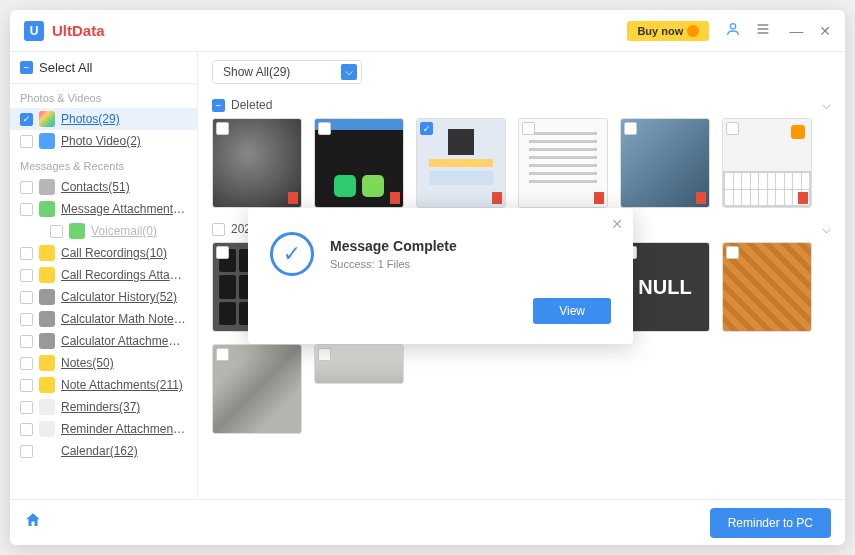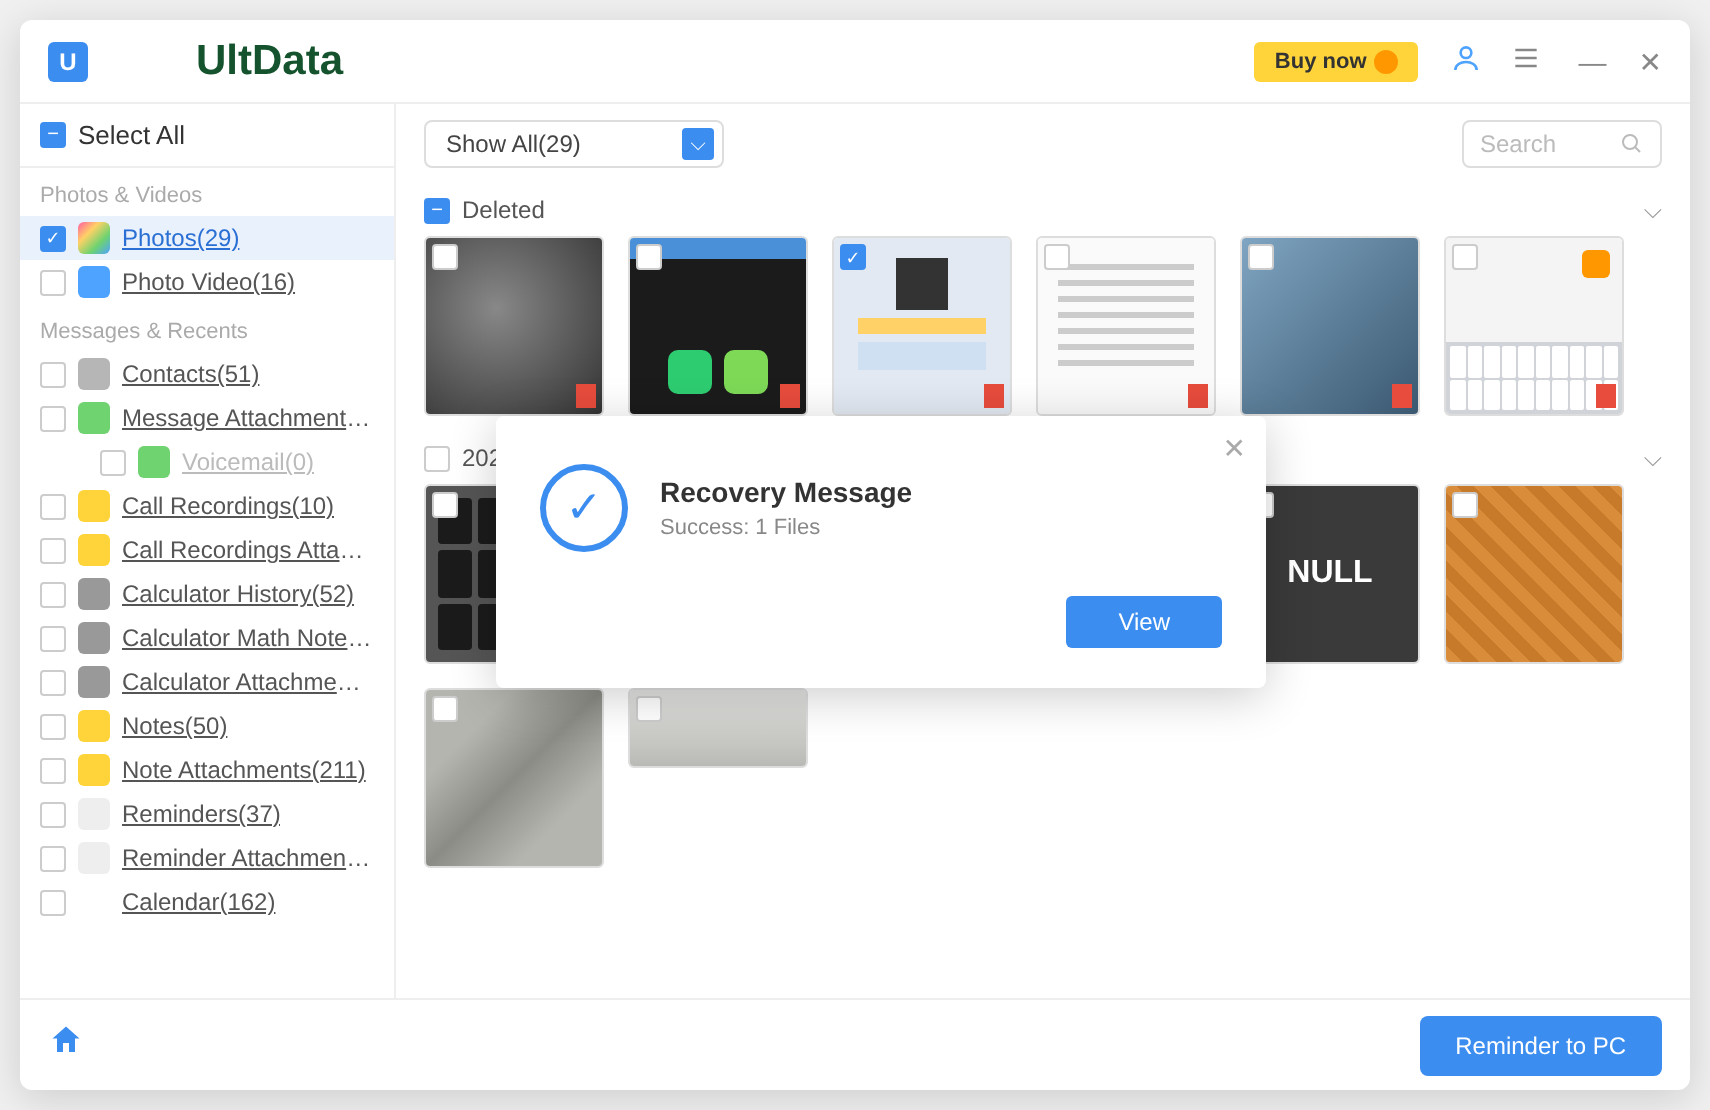--- a/index.html
+++ b/index.html
@@ -1,20 +1,20 @@
 <!DOCTYPE html>
 <html><head>
 <meta charset="utf-8">
 <style>
 * { box-sizing: border-box; margin: 0; padding: 0; font-family: -apple-system, BlinkMacSystemFont, "Segoe UI", Arial, sans-serif; }
 body { background: #f0f0f0; display: flex; justify-content: center; padding: 10px; }
 .window { width: 835px; height: 535px; background: #fff; border-radius: 6px; box-shadow: 0 4px 20px rgba(0,0,0,0.15); display: flex; flex-direction: column; overflow: hidden; position: relative; }
 .titlebar { height: 42px; display: flex; align-items: center; padding: 0 14px; border-bottom: 1px solid #eee; }
 .app-logo { width: 20px; height: 20px; background: #3b8df0; border-radius: 3px; display: flex; align-items: center; justify-content: center; color: #fff; font-weight: bold; font-size: 12px; margin-right: 8px; }
-.app-title { font-size: 21px; font-weight: 600; color: #14532d; flex: 1; margin-left: 46px; }
+.app-title { font-size: 15px; font-weight: 600; color: #ef4444; flex: 1; }
 .buy-now { background: #ffd43b; color: #333; font-size: 11px; font-weight: 600; padding: 4px 10px; border-radius: 3px; display: flex; align-items: center; gap: 4px; cursor: pointer; }
 .buy-now::after { content: ""; width: 12px; height: 12px; background: #ff9800; border-radius: 50%; display: inline-block; }
 .titlebar-icons { display: flex; gap: 14px; align-items: center; margin-left: 16px; color: #888; font-size: 15px; }
 .titlebar-icons span { cursor: pointer; }
 .win-controls { display: flex; gap: 16px; margin-left: 18px; color: #888; font-size: 14px; }
 .win-controls span { cursor: pointer; }
 
 .body { flex: 1; display: flex; overflow: hidden; }
 
 .sidebar { width: 188px; border-right: 1px solid #eee; display: flex; flex-direction: column; overflow-y: auto; font-size: 12px; }
@@ -104,21 +104,21 @@
       <div id="sidebar-sections">
           <div class="section-title">Photos &amp; Videos</div>
           <div class="sb-item active">
             <div class="chk">✓</div>
             <div class="ico" style="background: linear-gradient(135deg, rgb(255, 93, 162), rgb(255, 209, 102), rgb(111, 211, 111), rgb(77, 163, 255));"></div>
             <div class="txt">Photos(29)</div>
           </div>
           <div class="sb-item">
             <div class="chk"></div>
             <div class="ico" style="background: rgb(77, 163, 255);"></div>
-            <div class="txt">Photo Video(16)</div>
+            <div class="txt">Photo Video(2)</div>
           </div>
           <div class="section-title">Messages &amp; Recents</div>
           <div class="sb-item">
             <div class="chk"></div>
             <div class="ico" style="background: rgb(182, 182, 182);"></div>
             <div class="txt">Contacts(51)</div>
           </div>
           <div class="sb-item">
             <div class="chk"></div>
             <div class="ico" style="background: rgb(111, 211, 111);"></div>
@@ -182,27 +182,20 @@
         </div>
     </div>
 
     <div class="main">
       <div class="toolbar">
         <div class="dropdown">
           <span>Show All(29)</span>
           <span class="dd-arrow">⌵</span>
         </div>
         <div class="spacer"></div>
-        <div class="search">
-          <span style="color:#bbb">Search</span>
-          <svg width="12" height="12" viewBox="0 0 24 24" fill="none" stroke="#bbb" stroke-width="2">
-              <circle cx="10" cy="10" r="7"></circle>
-              <path d="m20 20-5-5"></path>
-            </svg>
-        </div>
       </div>
       <div class="content" id="content">
           <div class="group-header">
             <div class="chk">−</div>
             <span>Deleted</span>
             <span class="chev">⌵</span>
           </div>
           <div class="grid">
             <div class="thumb">
               <div class="tc" style="background: radial-gradient(circle at 40% 40%, rgb(136, 136, 136), rgb(51, 51, 51));"></div>
@@ -317,21 +310,21 @@
               </div>
               <div class="tchk"></div>
             </div>
             <div class="thumb">
               <div class="tc" style="background: rgb(44, 122, 176);">
                 <div style="margin:14px auto;width:44px;height:58px;background:#1e5d8a;border-radius:2px;display:flex;align-items:center;justify-content:center;color:#fff;font-size:7px">📘</div>
               </div>
               <div class="tchk"></div>
             </div>
             <div class="thumb">
-              <div class="tc" style="background: rgb(58, 58, 58); display: flex; align-items: center; justify-content: center; color: rgb(255, 255, 255); font-weight: 700; font-size: 16px;">NULL</div>
+              <div class="tc" style="background: rgb(58, 58, 58); display: flex; align-items: center; justify-content: center; color: rgb(255, 255, 255); font-weight: 700; font-size: 20px;">NULL</div>
               <div class="tchk"></div>
             </div>
             <div class="thumb">
               <div class="tc" style="background: linear-gradient(90deg, rgb(217, 140, 58), rgb(230, 182, 106));">
                 <div style="height:100%;background:repeating-linear-gradient(45deg,#d98c3a,#d98c3a 6px,#c77b2a 6px,#c77b2a 12px)"></div>
               </div>
               <div class="tchk"></div>
             </div>
             <div class="thumb">
               <div class="tc" style="background: rgb(154, 154, 149);">
@@ -358,21 +351,21 @@
         </svg>
     </span>
     <button class="recover-btn">Reminder to PC</button>
   </div>
 
   <div class="modal">
     <span class="modal-close">✕</span>
     <div class="modal-body">
       <div class="success-circle">✓</div>
       <div class="modal-text">
-        <div class="title">Recovery Message</div>
+        <div class="title">Message Complete</div>
         <div class="sub">Success: 1 Files</div>
       </div>
     </div>
     <div class="modal-actions">
       <button class="view-btn">View</button>
     </div>
   </div>
 
 </div>
 

